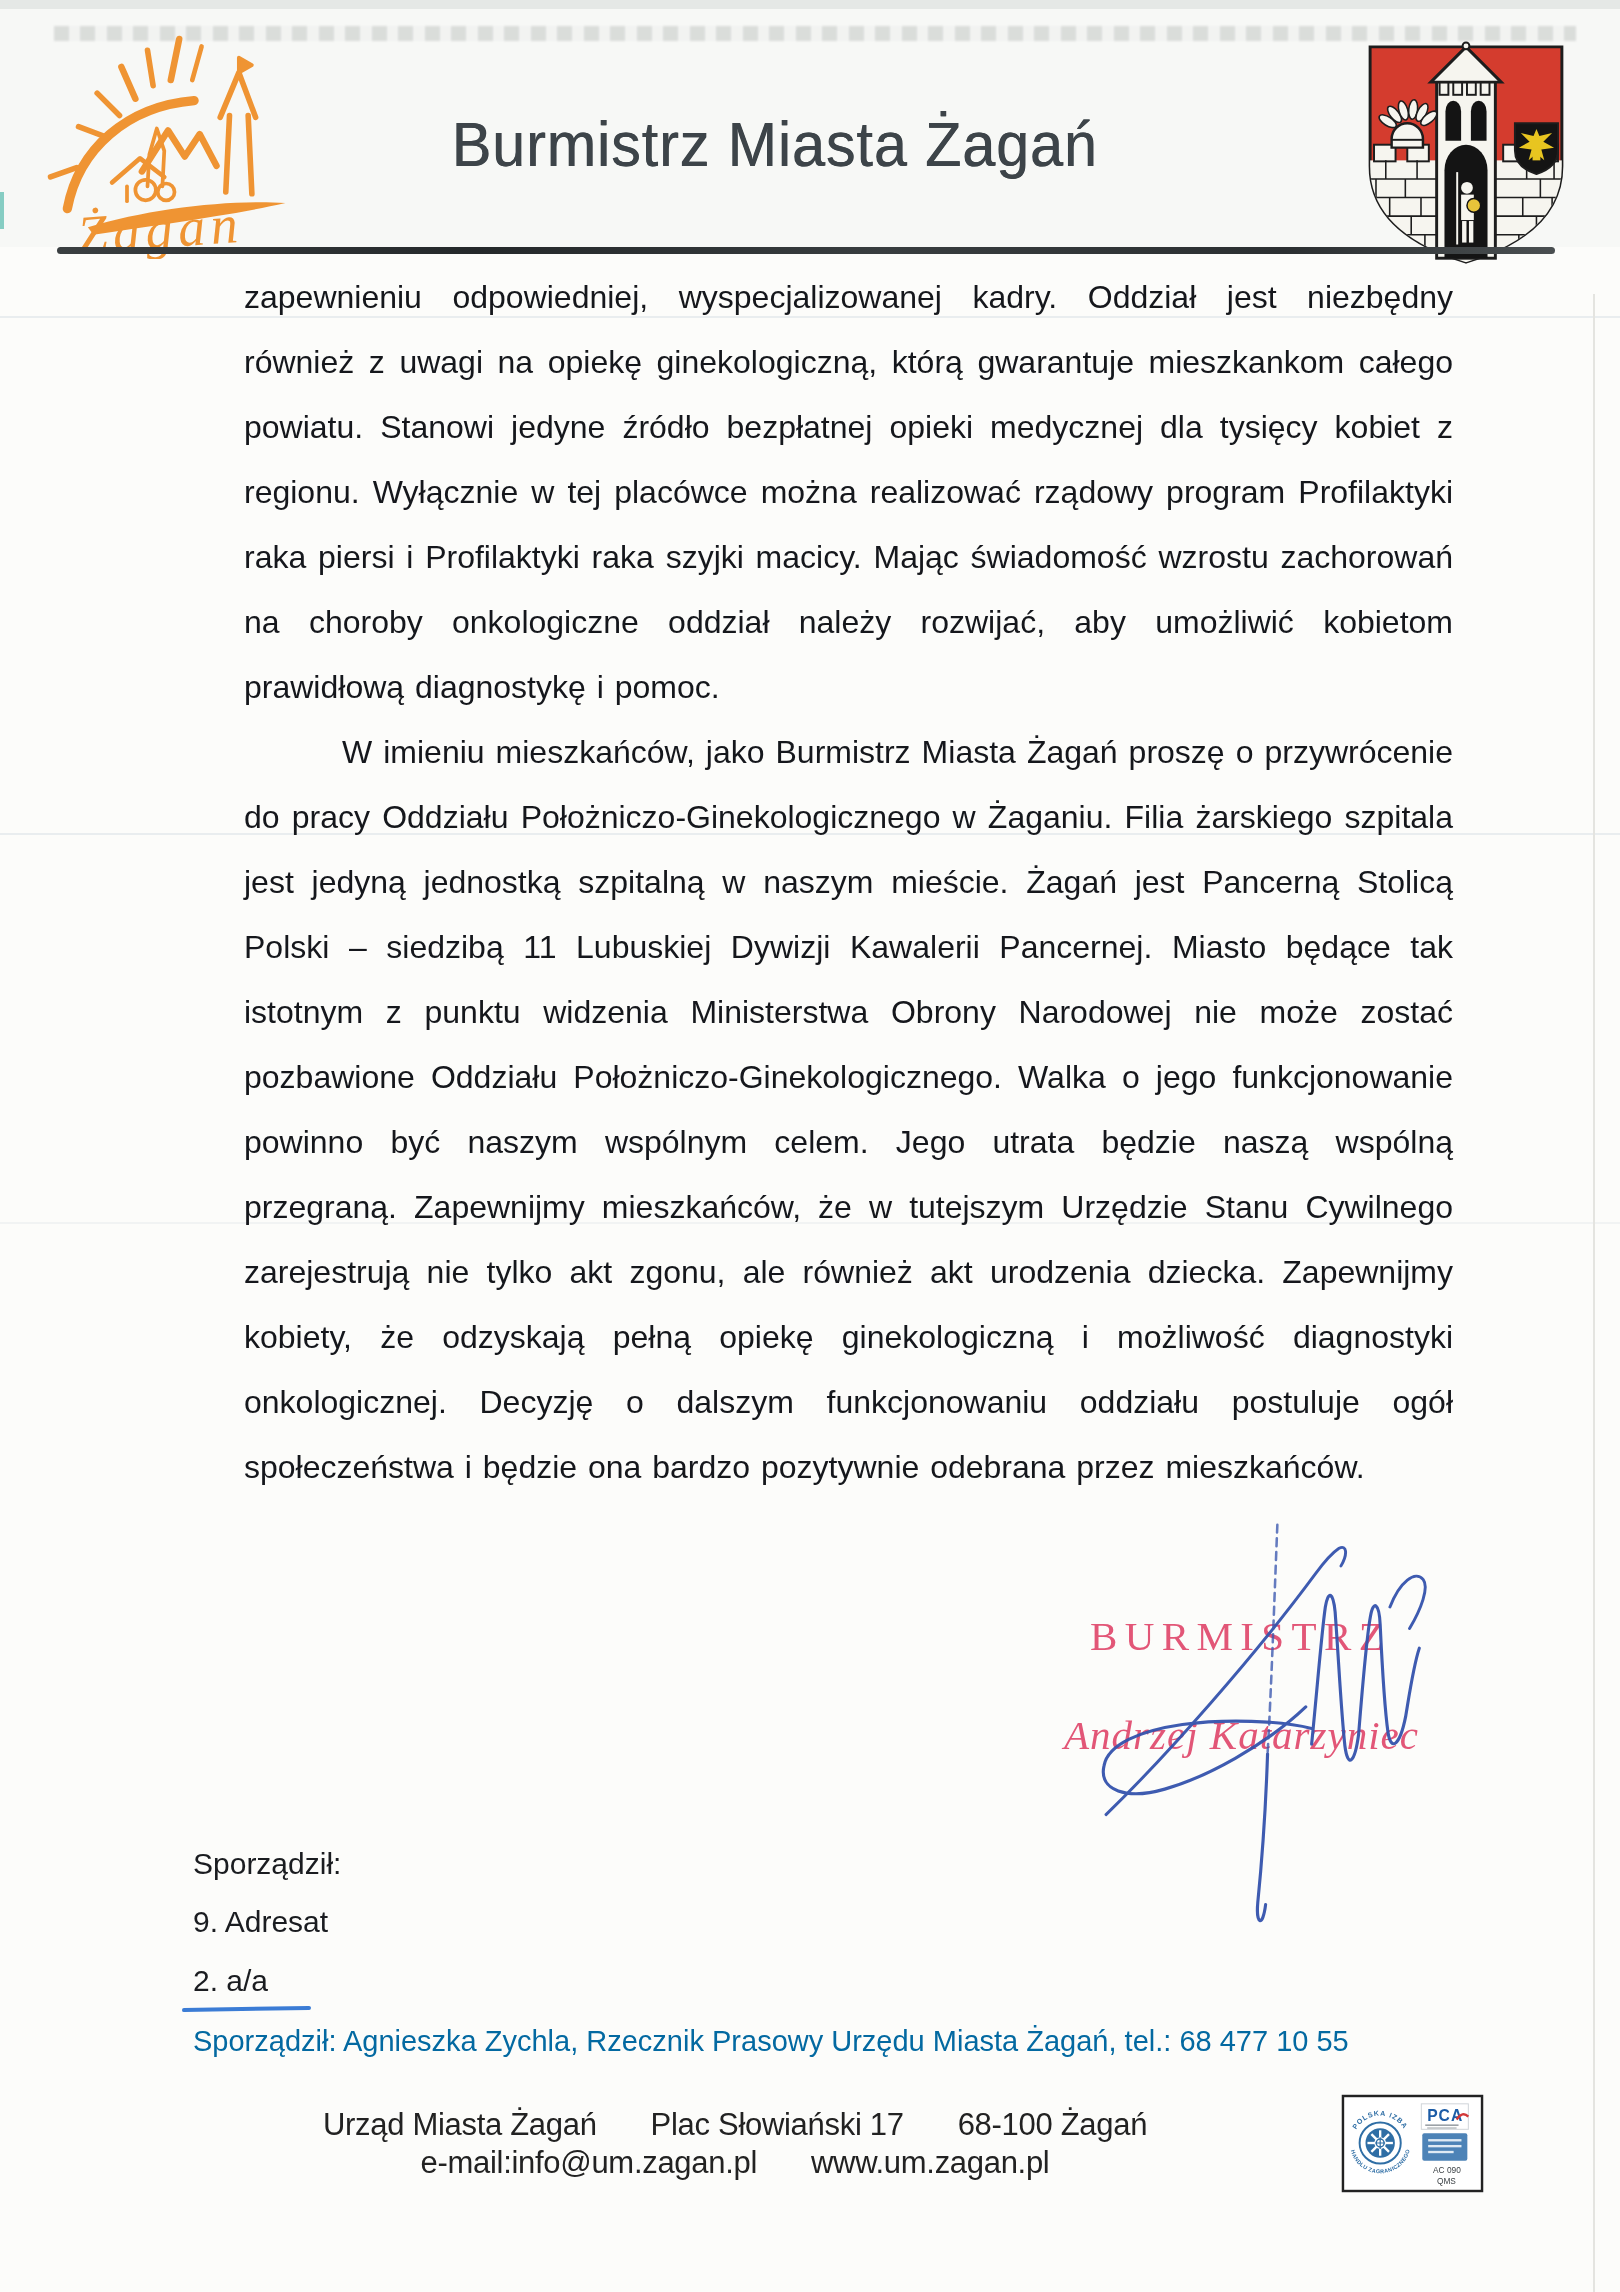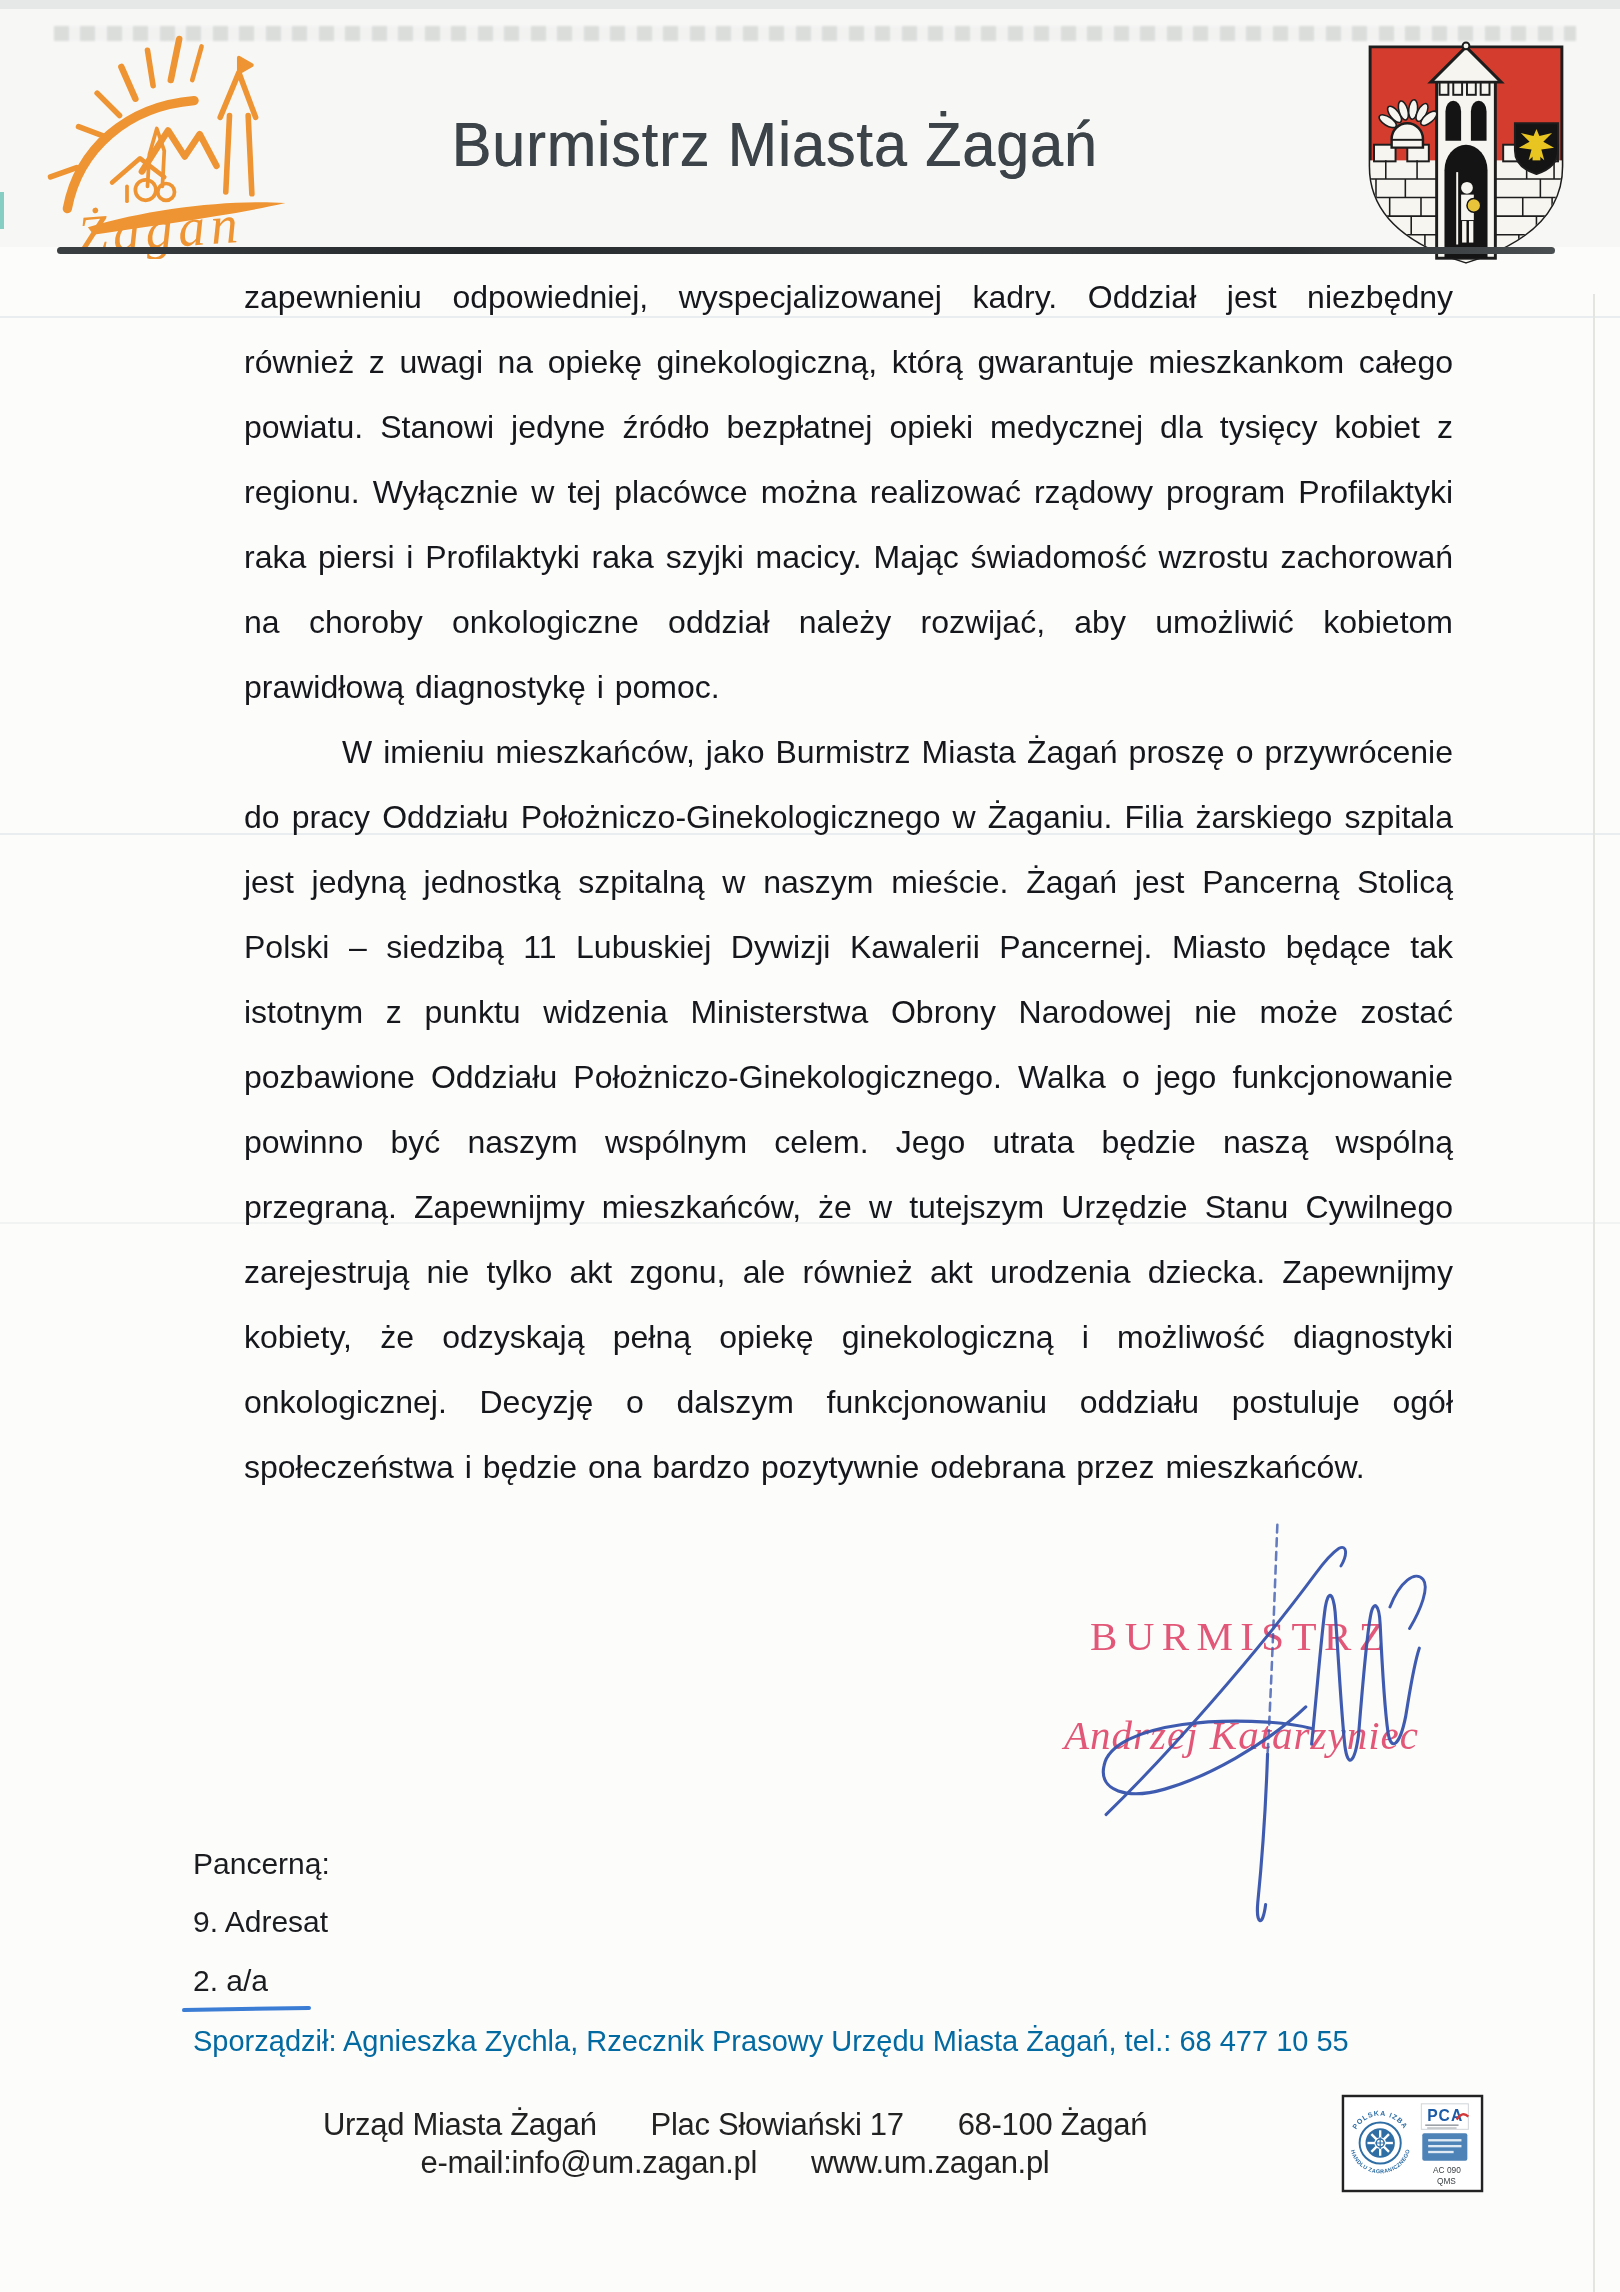--- a/index.html
+++ b/index.html
@@ -210,21 +210,21 @@
       <path d="M48,312 C110,252 200,150 262,66 C270,55 280,44 286,40 C294,36 295,46 288,58" stroke-width="3"></path>
 
       <path d="M252,202 C210,242 150,274 108,286 C70,297 40,288 46,262 C50,240 84,226 126,220 C170,214 226,216 258,224" stroke-width="3.2"></path>
 
       <path d="M258,240 C264,180 268,128 272,100 C275,82 280,85 282,105 C286,160 288,205 292,242 C295,265 302,260 306,230 C310,180 314,132 318,110 C321,92 327,96 328,118 C330,160 332,200 336,228 C339,248 348,242 354,212 C358,188 362,160 368,142" stroke-width="3.2"></path>
 
       <path d="M338,100 C348,74 364,62 372,72 C378,80 370,102 358,122" stroke-width="3"></path>
     </g>
   </svg>
 
-  <div class="dist dist-heading">Pancerną:</div>
+  <div class="dist dist-heading">Sporządził:</div>
   <div class="dist dist-item1">9. Adresat</div>
   <div class="dist dist-item2">2. a/a</div>
   <div class="aa-underline"></div>
 
   <div class="prepared">Sporządził: Agnieszka Zychla, Rzecznik Prasowy Urzędu Miasta Żagań, tel.: 68 477 10 55</div>
 
   <div class="footer">
     <div><span>Urząd Miasta Żagań</span><span class="gap"></span><span>Plac Słowiański 17</span><span class="gap"></span><span>68-100 Żagań</span></div>
     <div><span>e-mail:info@um.zagan.pl</span><span class="gap"></span><span>www.um.zagan.pl</span></div>
   </div>

